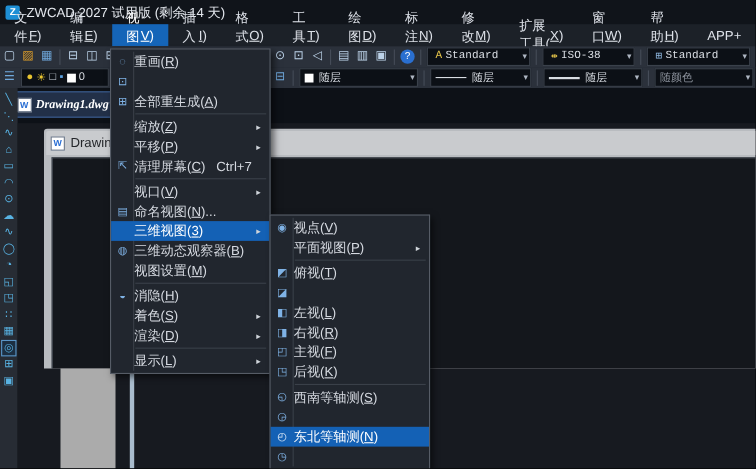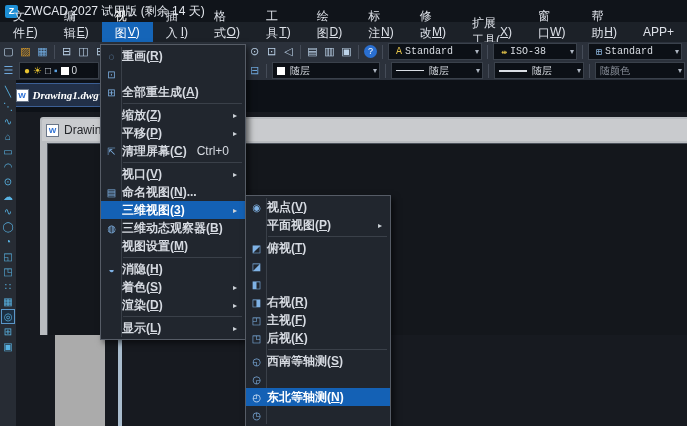--- a/index.html
+++ b/index.html
@@ -61,21 +61,21 @@
   .edge-line{position:absolute;left:102px;top:223px;width:4px;height:91px;background:#a9bccd;}
   
   .menu-panel{position:absolute;background:#21262e;border:1px solid #565c66;z-index:20;
     box-shadow:3px 3px 6px rgba(0,0,0,.55);color:#d6dae1;font-size:12px;padding:2px 0;box-sizing:border-box;}
   .menu-panel::before{content:"";position:absolute;left:20px;top:2px;bottom:2px;width:1px;background:#3a4049;}
   .view-menu{left:100px;top:44px;width:146px;}
   .sub-menu{left:245px;top:195px;width:146px;}
   .menu-item{position:relative;height:18px;display:flex;align-items:center;padding-right:4px;}
   .menu-item.hl{background:#1461b5;color:#fff;}
   .mi-icon{width:21px;text-align:center;font-size:10px;color:#7fb2e5;flex:none;}
-  .mi-label{flex:1;white-space:nowrap;font-weight:bold;}
+  .mi-label{flex:1;white-space:nowrap;}
   .mi-shortcut{margin:0 6px 0 10px;white-space:nowrap;}
   .mi-arrow{width:8px;font-size:8px;color:#cfd4da;flex:none;}
   .menu-sep{height:1px;background:#3a4049;margin:2px 3px 2px 22px;}
 </style>
 </head>
 <body>
 
 <div class="screen">
 
   <div class="titlebar">
@@ -244,21 +244,21 @@
         <span class="mi-arrow">▸</span>
       </div>
       <div class="menu-item">
         <span class="mi-icon"></span>
         <span class="mi-label">平移(<span class="mn">P</span>)</span>
         <span class="mi-arrow">▸</span>
       </div>
       <div class="menu-item">
         <span class="mi-icon">⇱</span>
         <span class="mi-label">清理屏幕(<span class="mn">C</span>)</span>
-        <span class="mi-shortcut">Ctrl+0</span>
+        <span class="mi-shortcut">Ctrl+7</span>
         <span class="mi-arrow"></span>
       </div>
       <div class="menu-sep"></div>
       <div class="menu-item">
         <span class="mi-icon"></span>
         <span class="mi-label">视口(<span class="mn">V</span>)</span>
         <span class="mi-arrow">▸</span>
       </div>
       <div class="menu-item">
         <span class="mi-icon">▤</span>
@@ -319,20 +319,21 @@
         <span class="mi-icon">◩</span>
         <span class="mi-label">俯视(<span class="mn">T</span>)</span>
         <span class="mi-arrow"></span>
       </div>
       <div class="menu-item">
         <span class="mi-icon">◪</span>
         <span class="mi-arrow"></span>
       </div>
       <div class="menu-item">
         <span class="mi-icon">◧</span>
+        <span class="mi-label">左视(<span class="mn">L</span>)</span>
         <span class="mi-arrow"></span>
       </div>
       <div class="menu-item">
         <span class="mi-icon">◨</span>
         <span class="mi-label">右视(<span class="mn">R</span>)</span>
         <span class="mi-arrow"></span>
       </div>
       <div class="menu-item">
         <span class="mi-icon">◰</span>
         <span class="mi-label">主视(<span class="mn">F</span>)</span>

